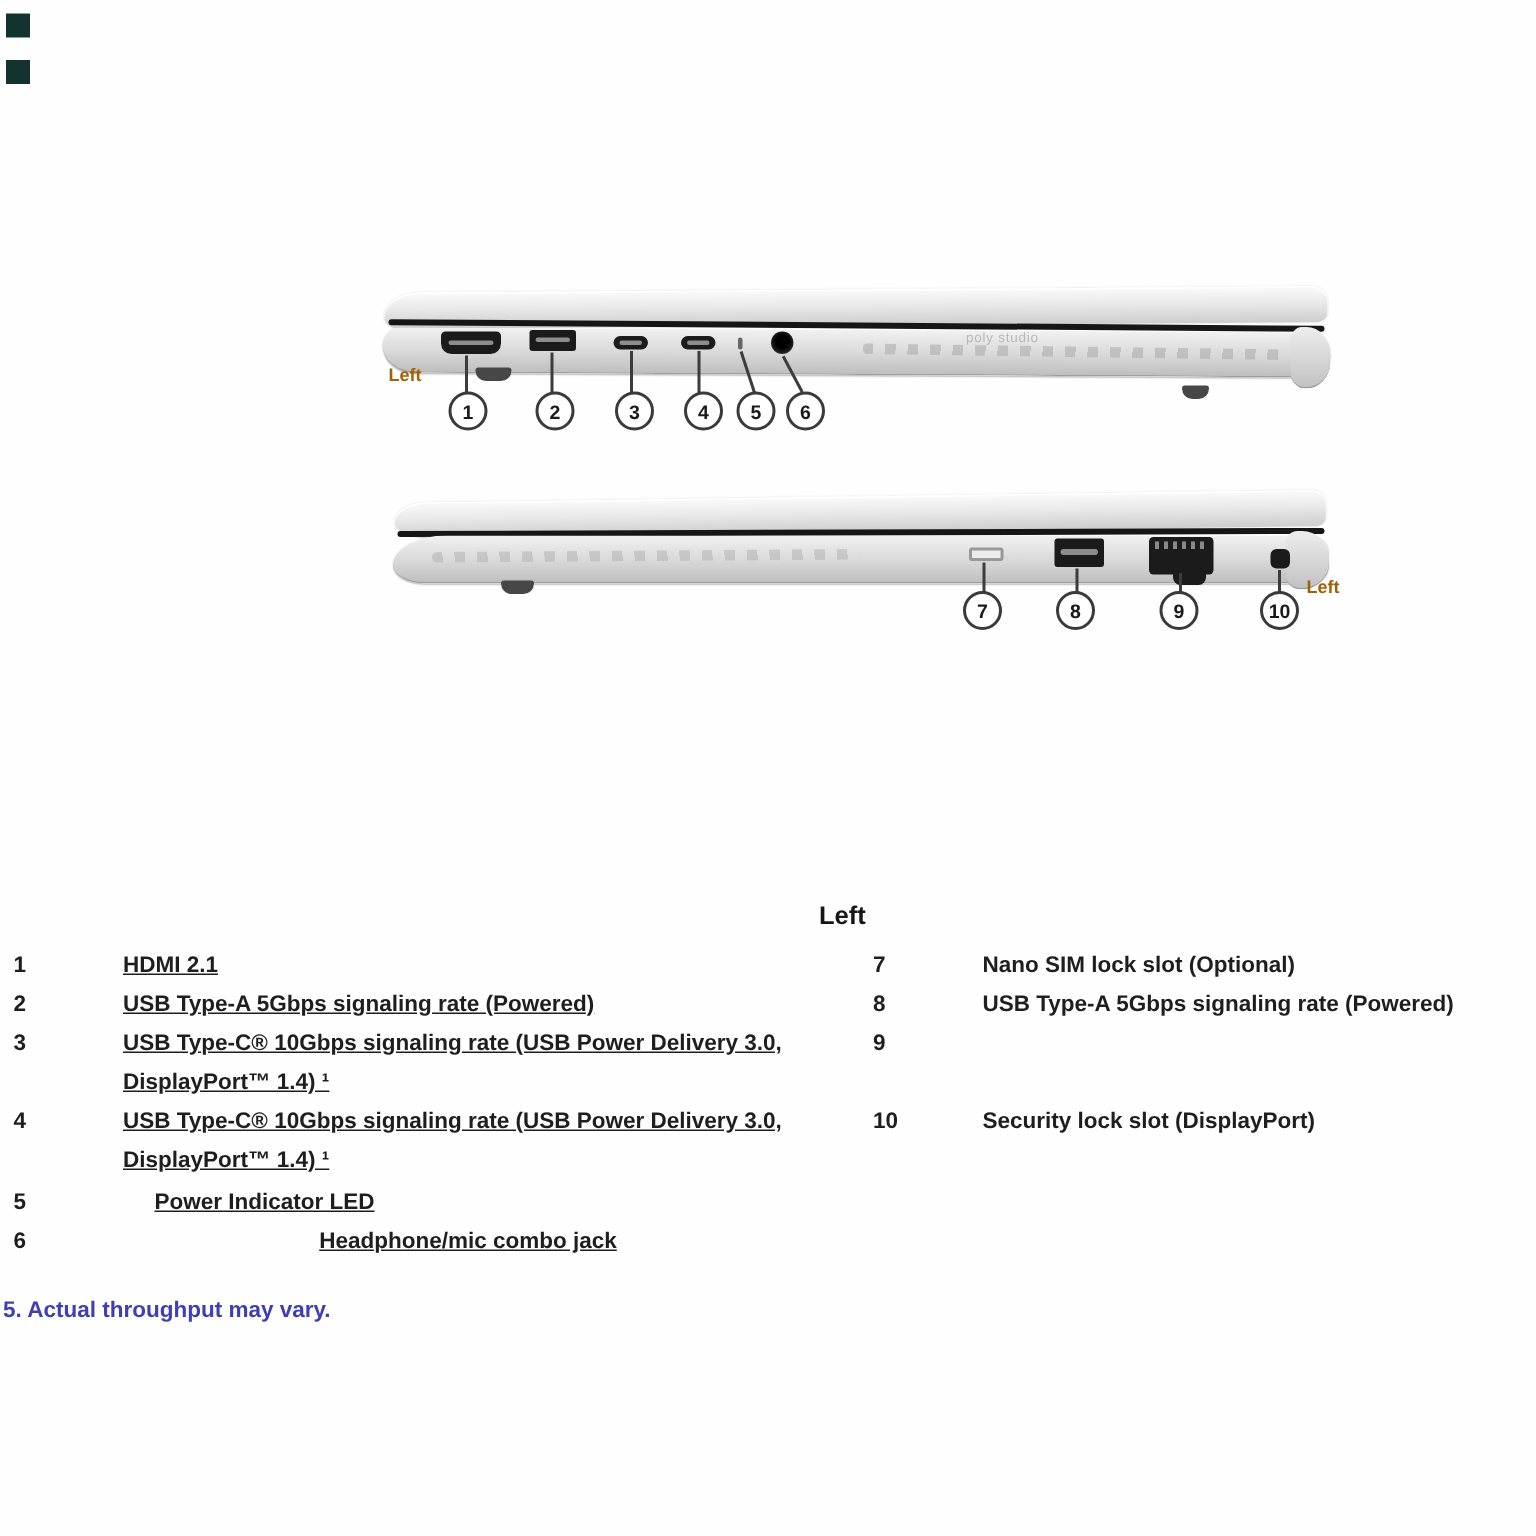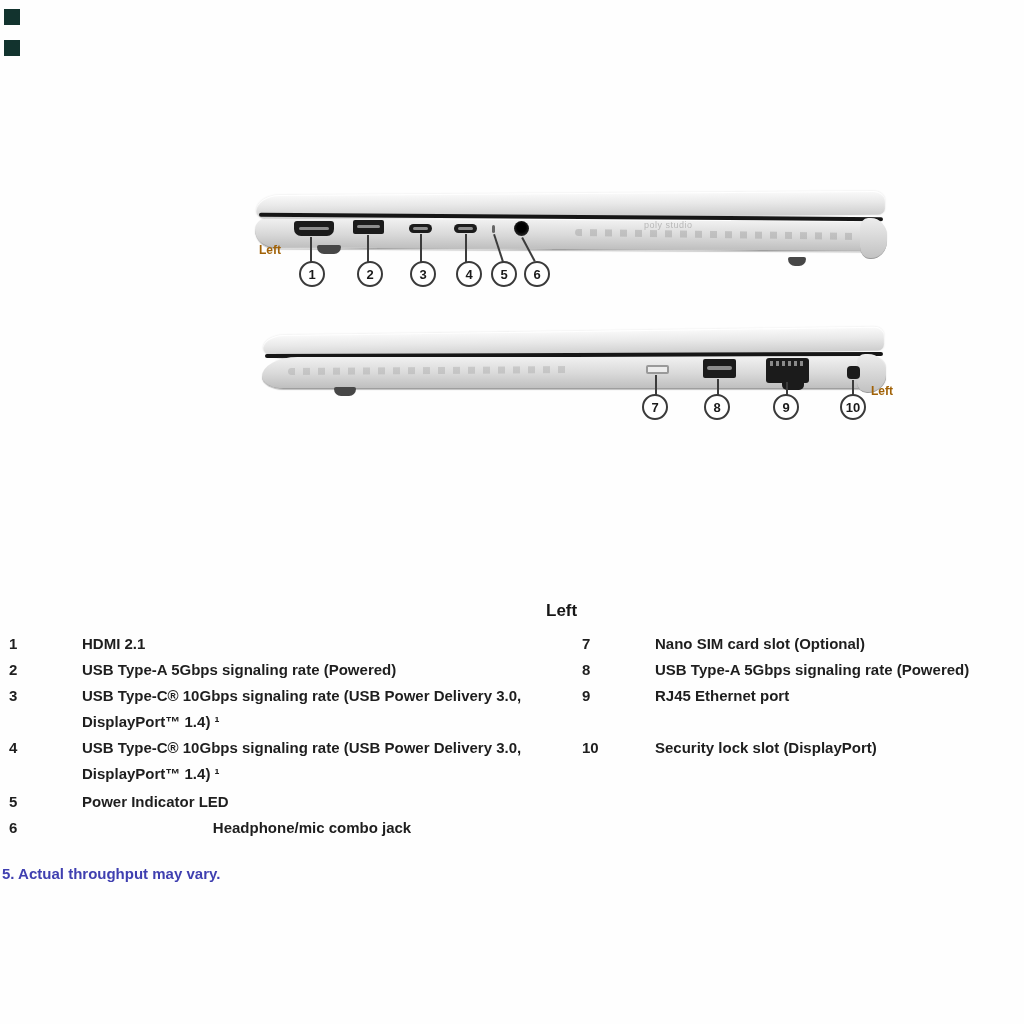--- a/index.html
+++ b/index.html
@@ -26,21 +26,21 @@
   .callout{position:absolute;width:26px;height:26px;border:2.5px solid #3a3a3a;border-radius:50%;
            background:#fff;box-sizing:border-box;display:flex;align-items:center;justify-content:center;
            font-size:13px;font-weight:700;color:#1a1a1a;}
   .side-label{position:absolute;font-size:12px;font-weight:700;color:#a16207;}
   .brand{position:absolute;font-size:9px;color:#b8b8b8;letter-spacing:.5px;}
 
   
   .heading{position:absolute;font-size:17px;font-weight:700;color:#161616;}
   .lnum,.rnum{position:absolute;width:40px;font-size:15px;font-weight:600;line-height:26px;}
   .ltxt,.rtxt{position:absolute;font-size:15px;font-weight:600;line-height:26px;}
-  .lnum{left:9px;}  .ltxt{left:82px;width:460px;}
+  .lnum{left:9px;}  .ltxt{left:82px;width:460px;text-decoration:underline;}
   .rnum{left:582px;} .rtxt{left:655px;width:368px;}
   .footnote{position:absolute;left:2px;top:865px;font-size:15px;font-weight:600;color:#3f3fb0;}
 </style>
 </head>
 <body>
 
 <div id="page">
 
   <div class="corner-mark" style="top:9px"></div>
   <div class="corner-mark" style="top:40px"></div>
@@ -122,28 +122,27 @@
 
   <div class="lnum" style="top:631px;">1</div>
   <div class="ltxt" style="top:631px;">HDMI 2.1</div>
   <div class="lnum" style="top:657px;">2</div>
   <div class="ltxt" style="top:657px;">USB Type-A 5Gbps signaling rate (Powered)</div>
   <div class="lnum" style="top:683px;">3</div>
   <div class="ltxt" style="top:683px;">USB Type-C® 10Gbps signaling rate (USB Power Delivery 3.0, DisplayPort™ 1.4) ¹</div>
   <div class="lnum" style="top:735px;">4</div>
   <div class="ltxt" style="top:735px;">USB Type-C® 10Gbps signaling rate (USB Power Delivery 3.0, DisplayPort™ 1.4) ¹</div>
   <div class="lnum" style="top:789px;">5</div>
-  <div class="ltxt" style="top:789px;">Power Indicator LED</div>
+  <div class="ltxt" style="top:789px;margin-left:21px;">Power Indicator LED</div>
   <div class="lnum" style="top:815px;">6</div>
   <div class="ltxt" style="top:815px;text-align:center;">Headphone/mic combo jack</div>
 
   <div class="rnum" style="top:631px;">7</div>
-  <div class="rtxt" style="top:631px;">Nano SIM card slot (Optional)</div>
+  <div class="rtxt" style="top:631px;">Nano SIM lock slot (Optional)</div>
   <div class="rnum" style="top:657px;">8</div>
   <div class="rtxt" style="top:657px;">USB Type-A 5Gbps signaling rate (Powered)</div>
   <div class="rnum" style="top:683px;">9</div>
-  <div class="rtxt" style="top:683px;">RJ45 Ethernet port</div>
   <div class="rnum" style="top:735px;">10</div>
   <div class="rtxt" style="top:735px;">Security lock slot (DisplayPort)</div>
 
   <div class="footnote">5. Actual throughput may vary.</div>
 
 </div>
 
 </body></html>

